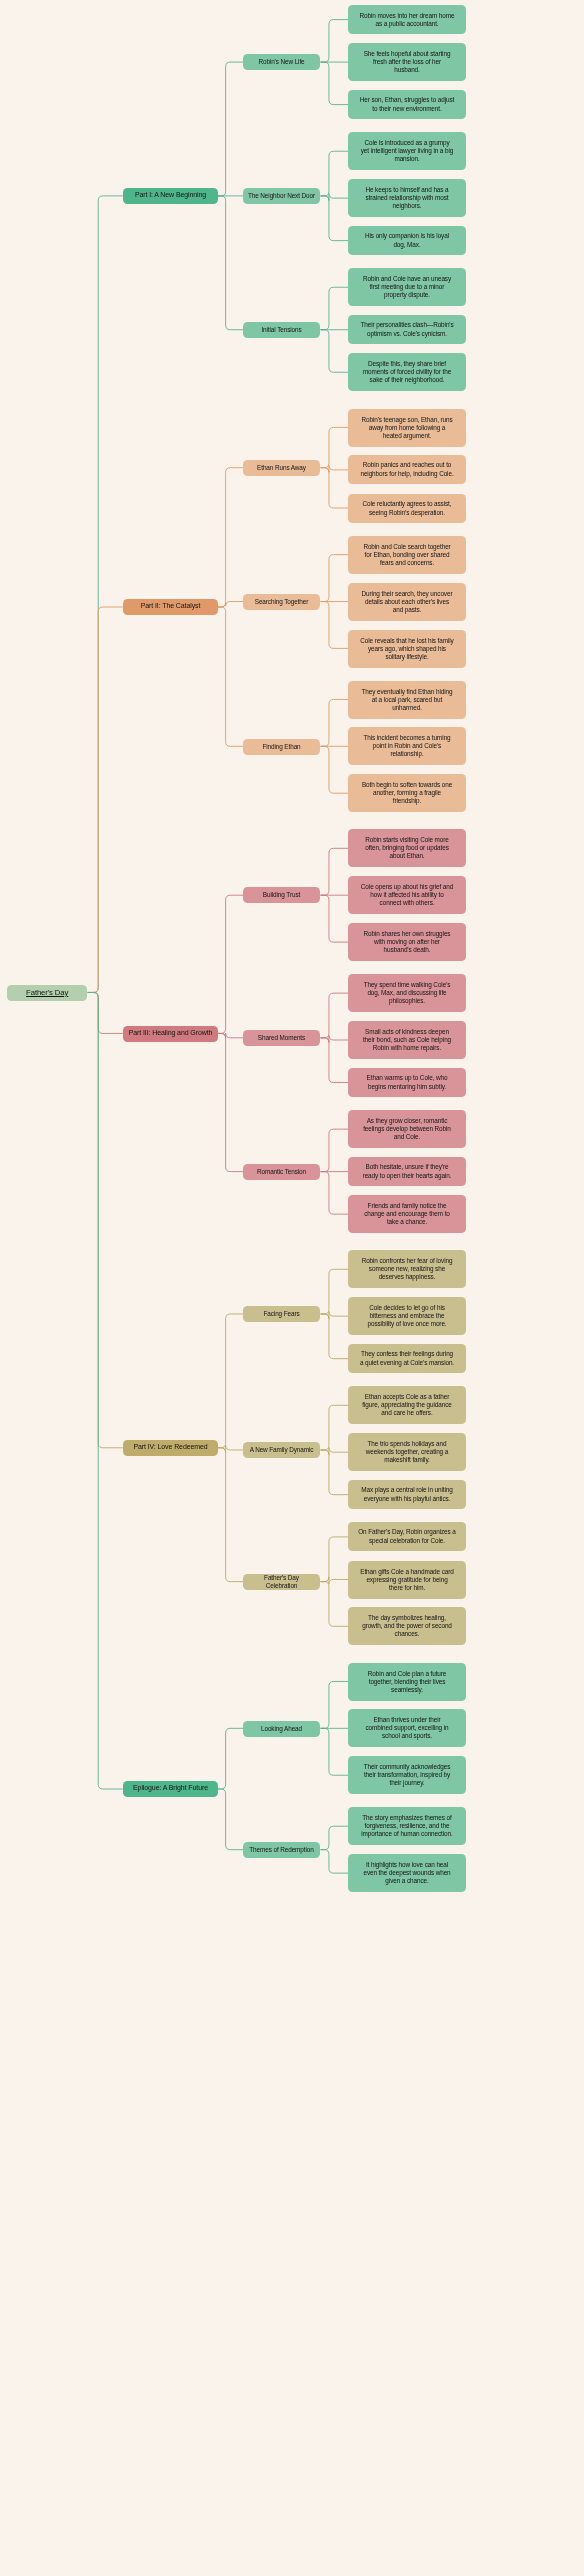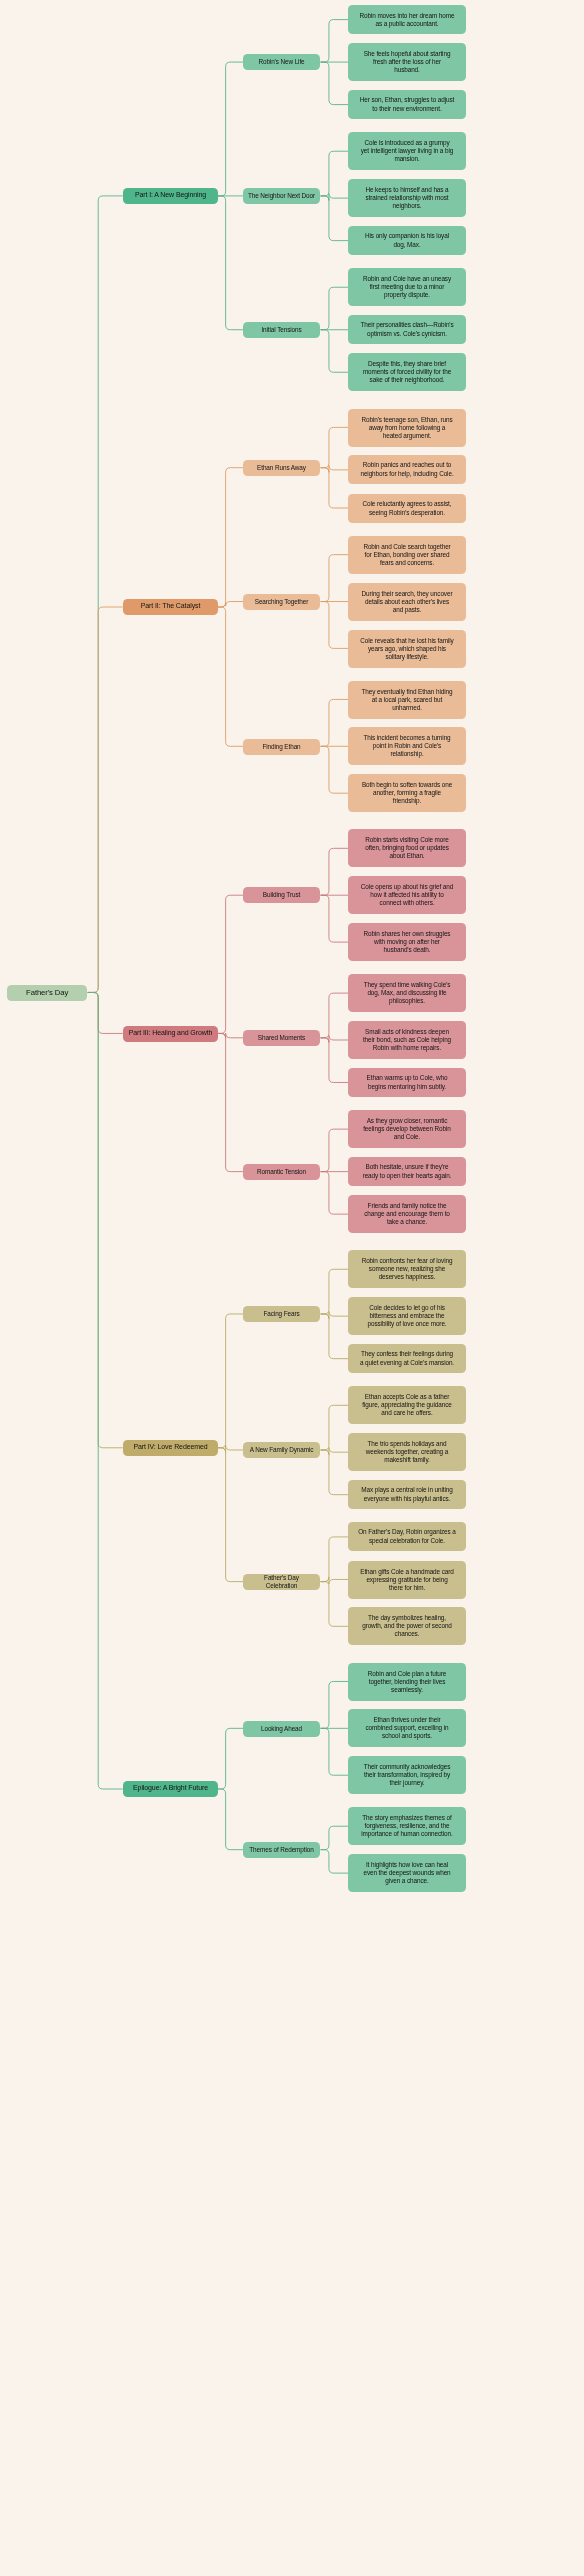--- a/index.html
+++ b/index.html
@@ -36,20 +36,21 @@
     align-items: center;
     justify-content: center;
     text-align: center;
     line-height: 1.28;
     padding: 3.1px 4.6px;
     white-space: pre-line;
     letter-spacing: -0.1px;
   }
   .lvl-root {
     font-size: 7.7px;
+    text-decoration: underline;
   }
   .lvl-part {
     font-size: 7px;
   }
   .lvl-branch {
     font-size: 6.4px;
   }
   .lvl-leaf {
     font-size: 6.4px;
   }

